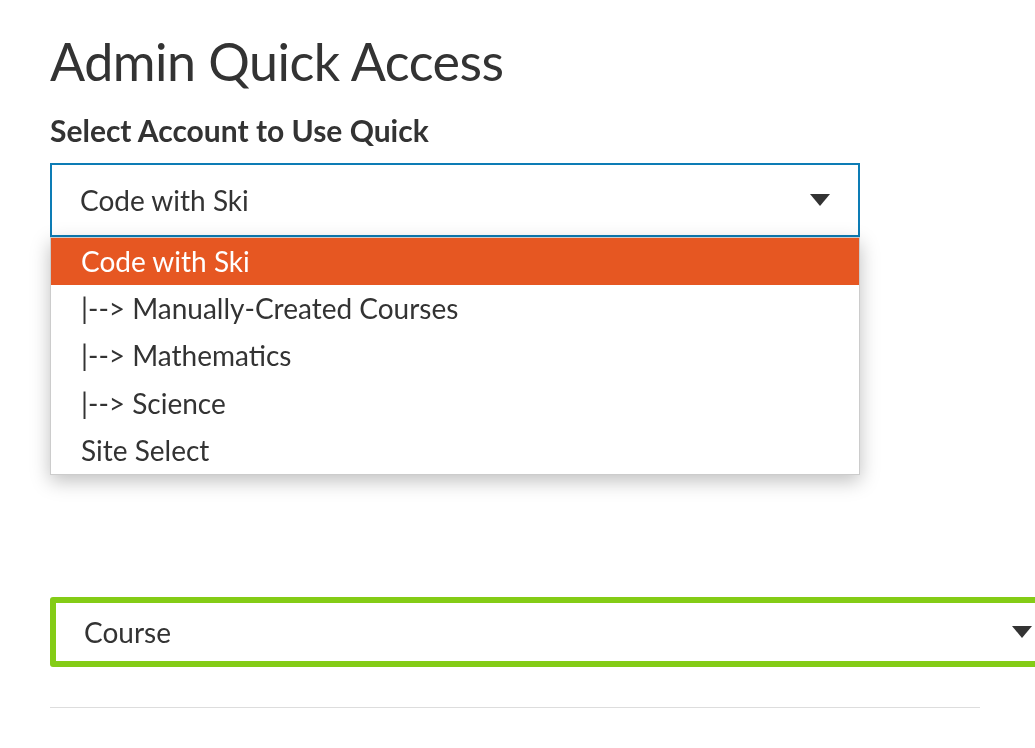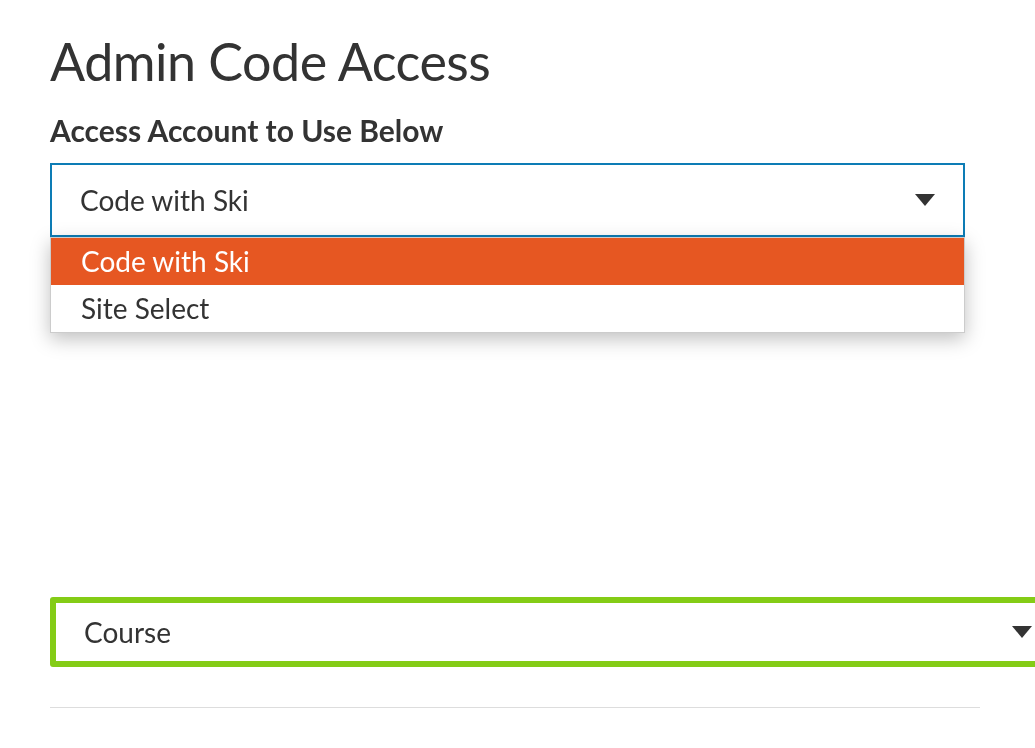--- a/index.html
+++ b/index.html
@@ -21,21 +21,21 @@
       letter-spacing: -0.5px;
     }
     .section-label {
       font-size: 30px;
       font-weight: 700;
       color: #333333;
       margin-bottom: 15px;
     }
     .select-wrapper {
       position: relative;
-      width: 915px;
+      width: 810px;
     }
     .select-box {
       width: 100%;
       border: 2px solid #0d7cb5;
       background: #ffffff;
       padding: 18px 28px;
       display: flex;
       justify-content: space-between;
       align-items: center;
       cursor: pointer;
@@ -96,33 +96,36 @@
     .hr-line {
       width: 930px;
       border: none;
       border-top: 1px solid #dddddd;
       margin-top: 40px;
     }
   </style>
 </head>
 <body>
 
-<h1 class="page-title">Admin Code Access</h1>
+<h1 class="page-title">Admin Quick Access</h1>
 
-<div class="section-label">Access Account to Use Below</div>
+<div class="section-label">Select Account to Use Quick</div>
 
 <div class="select-wrapper">
   <div class="select-box">
     <span class="select-box-text">Code with Ski</span>
     <span class="caret-down"></span>
   </div>
 
   <div class="dropdown-panel" id="dropdown-panel">
 
   <div class="dropdown-option selected">Code with Ski</div>
+      <div class="dropdown-option indented">|--&gt; Manually-Created Courses</div>
+      <div class="dropdown-option indented">|--&gt; Mathematics</div>
+      <div class="dropdown-option indented">|--&gt; Science</div>
       <div class="dropdown-option">Site Select</div>
     </div>
 </div>
 
 <div class="second-select">
   <span class="second-select-text">Course</span>
   <span class="caret-down"></span>
 </div>
 
 <hr class="hr-line">

